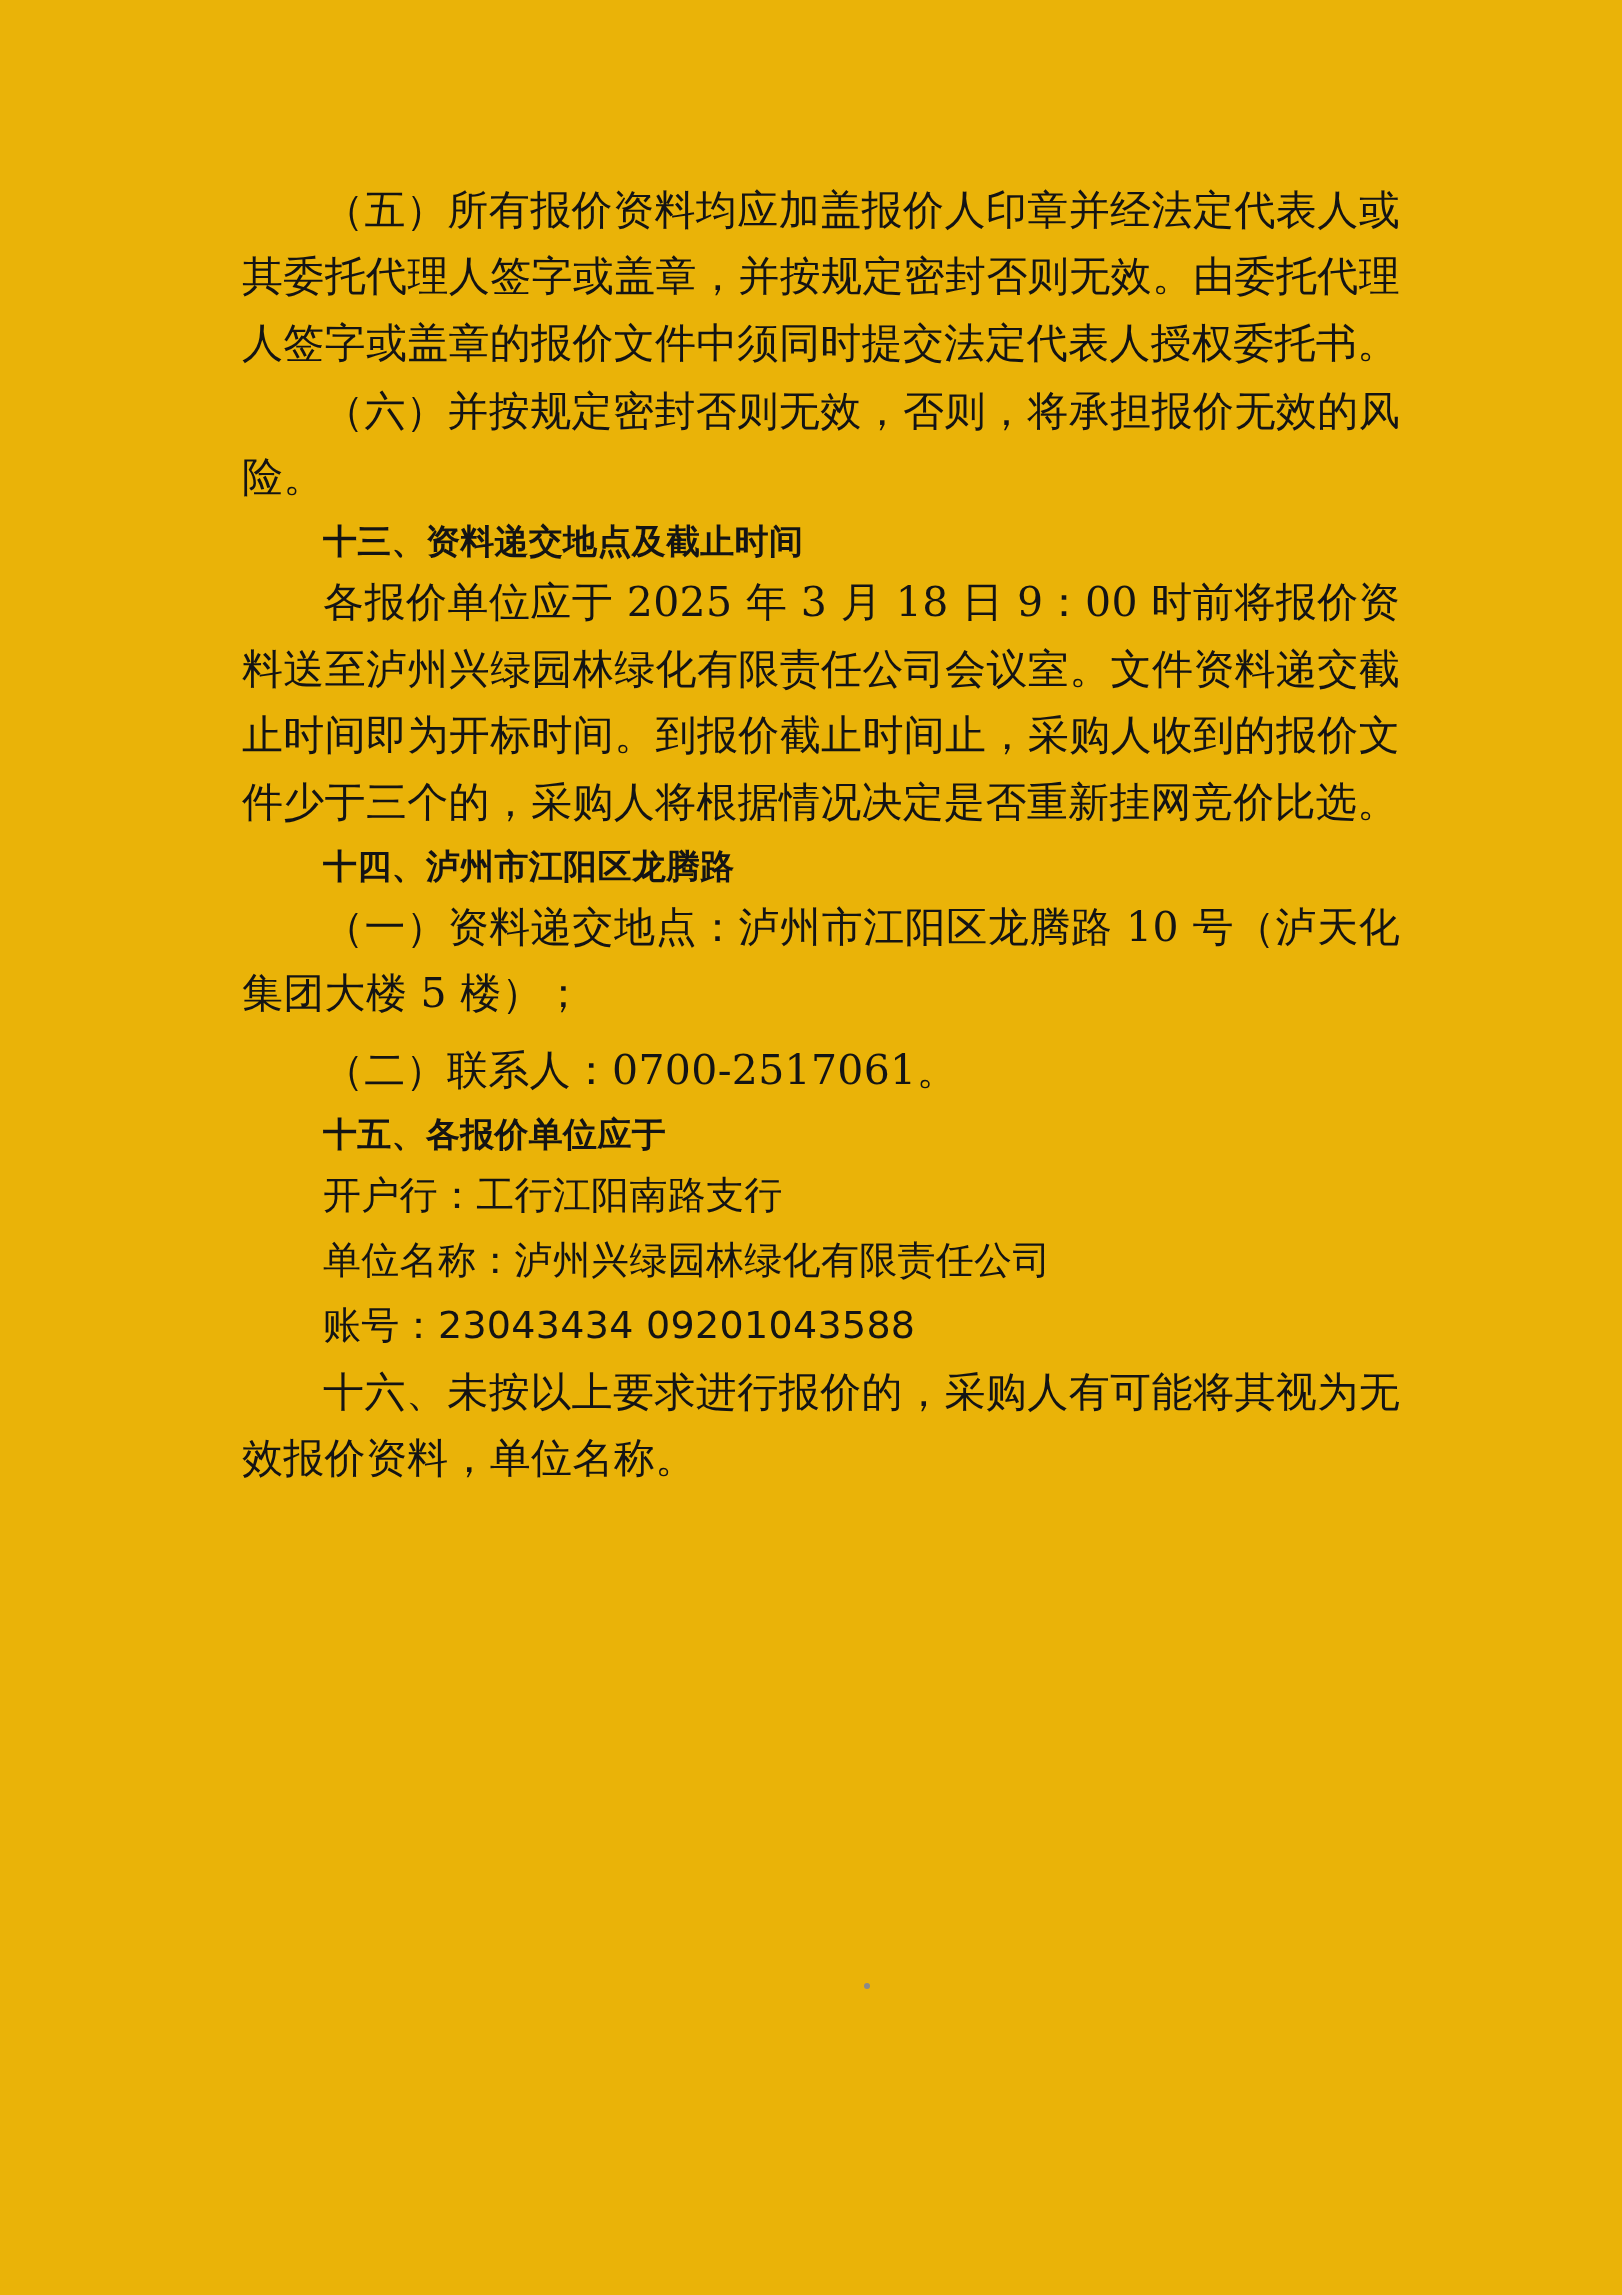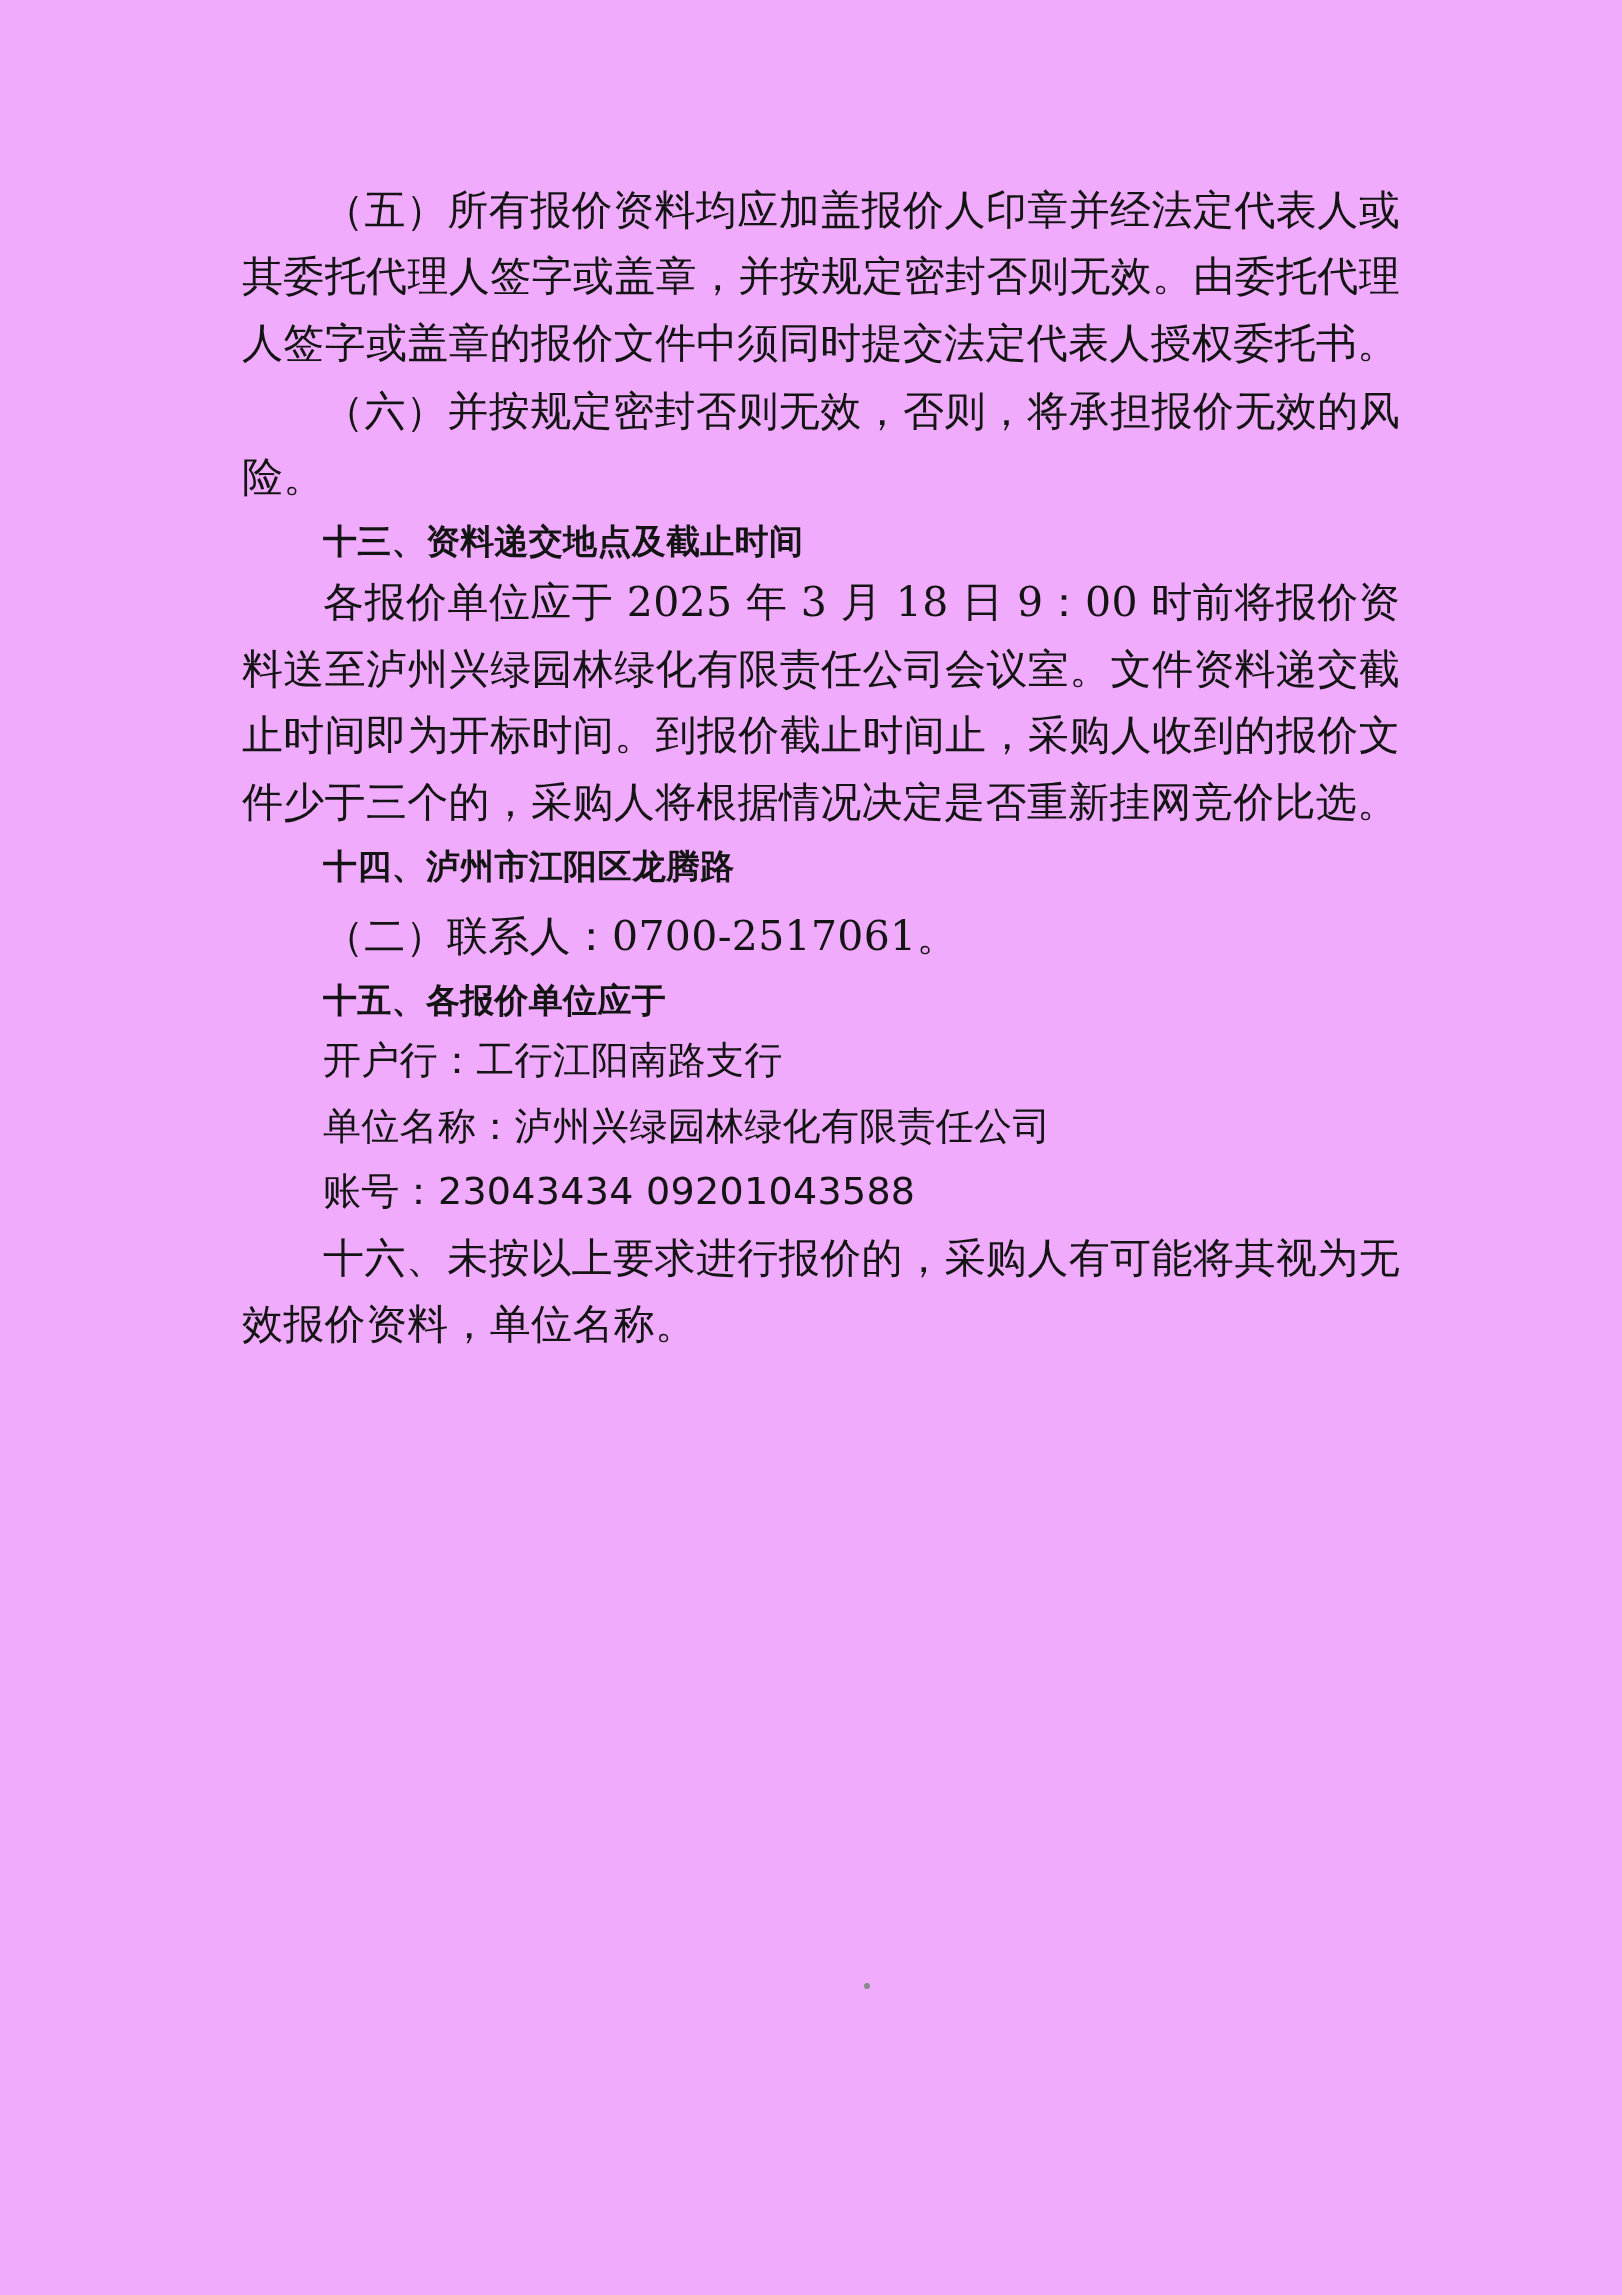--- a/index.html
+++ b/index.html
@@ -14,21 +14,21 @@
     color: #141414;
     position: relative;
     overflow: hidden;
   }
   .page {
     position: absolute;
     left: 0;
     top: 0;
     width: 1623px;
     height: 2295px;
-    background: #f0abfc;
+    background: #eab308;
   }
   .content {
     position: absolute;
     left: 242px;
     top: 177px;
     width: 1158px;
   }
   p {
     margin: 0;
     font-size: 41px;
@@ -76,20 +76,21 @@
   <div class="content">
 
     <p class="indent para-block">（五）所有报价资料均应加盖报价人印章并经法定代表人或其委托代理人签字或盖章，并按规定密封否则无效。由委托代理人签字或盖章的报价文件中须同时提交法定代表人授权委托书。</p>
 
     <p class="indent para-block">（六）并按规定密封否则无效，否则，将承担报价无效的风险。</p>
 
     <p class="heading">十三、资料递交地点及截止时间</p>
     <p class="indent para-block">各报价单位应于 2025 年 3 月 18 日 9：00 时前将报价资料送至泸州兴绿园林绿化有限责任公司会议室。文件资料递交截止时间即为开标时间。到报价截止时间止，采购人收到的报价文件少于三个的，采购人将根据情况决定是否重新挂网竞价比选。</p>
 
     <p class="heading">十四、泸州市江阳区龙腾路</p>
+    <p class="indent para-block">（一）资料递交地点：泸州市江阳区龙腾路 10 号（泸天化集团大楼 5 楼）；</p>
     <div class="gap-sm"></div>
     <p class="indent para-block">（二）联系人：0700-2517061。</p>
 
     <p class="heading">十五、各报价单位应于</p>
     <p class="bank-line">开户行：工行江阳南路支行</p>
     <p class="bank-line">单位名称：泸州兴绿园林绿化有限责任公司</p>
     <p class="bank-line">账号：23043434 09201043588</p>
 
     <p class="indent para-block">十六、未按以上要求进行报价的，采购人有可能将其视为无效报价资料，单位名称。</p>
 

